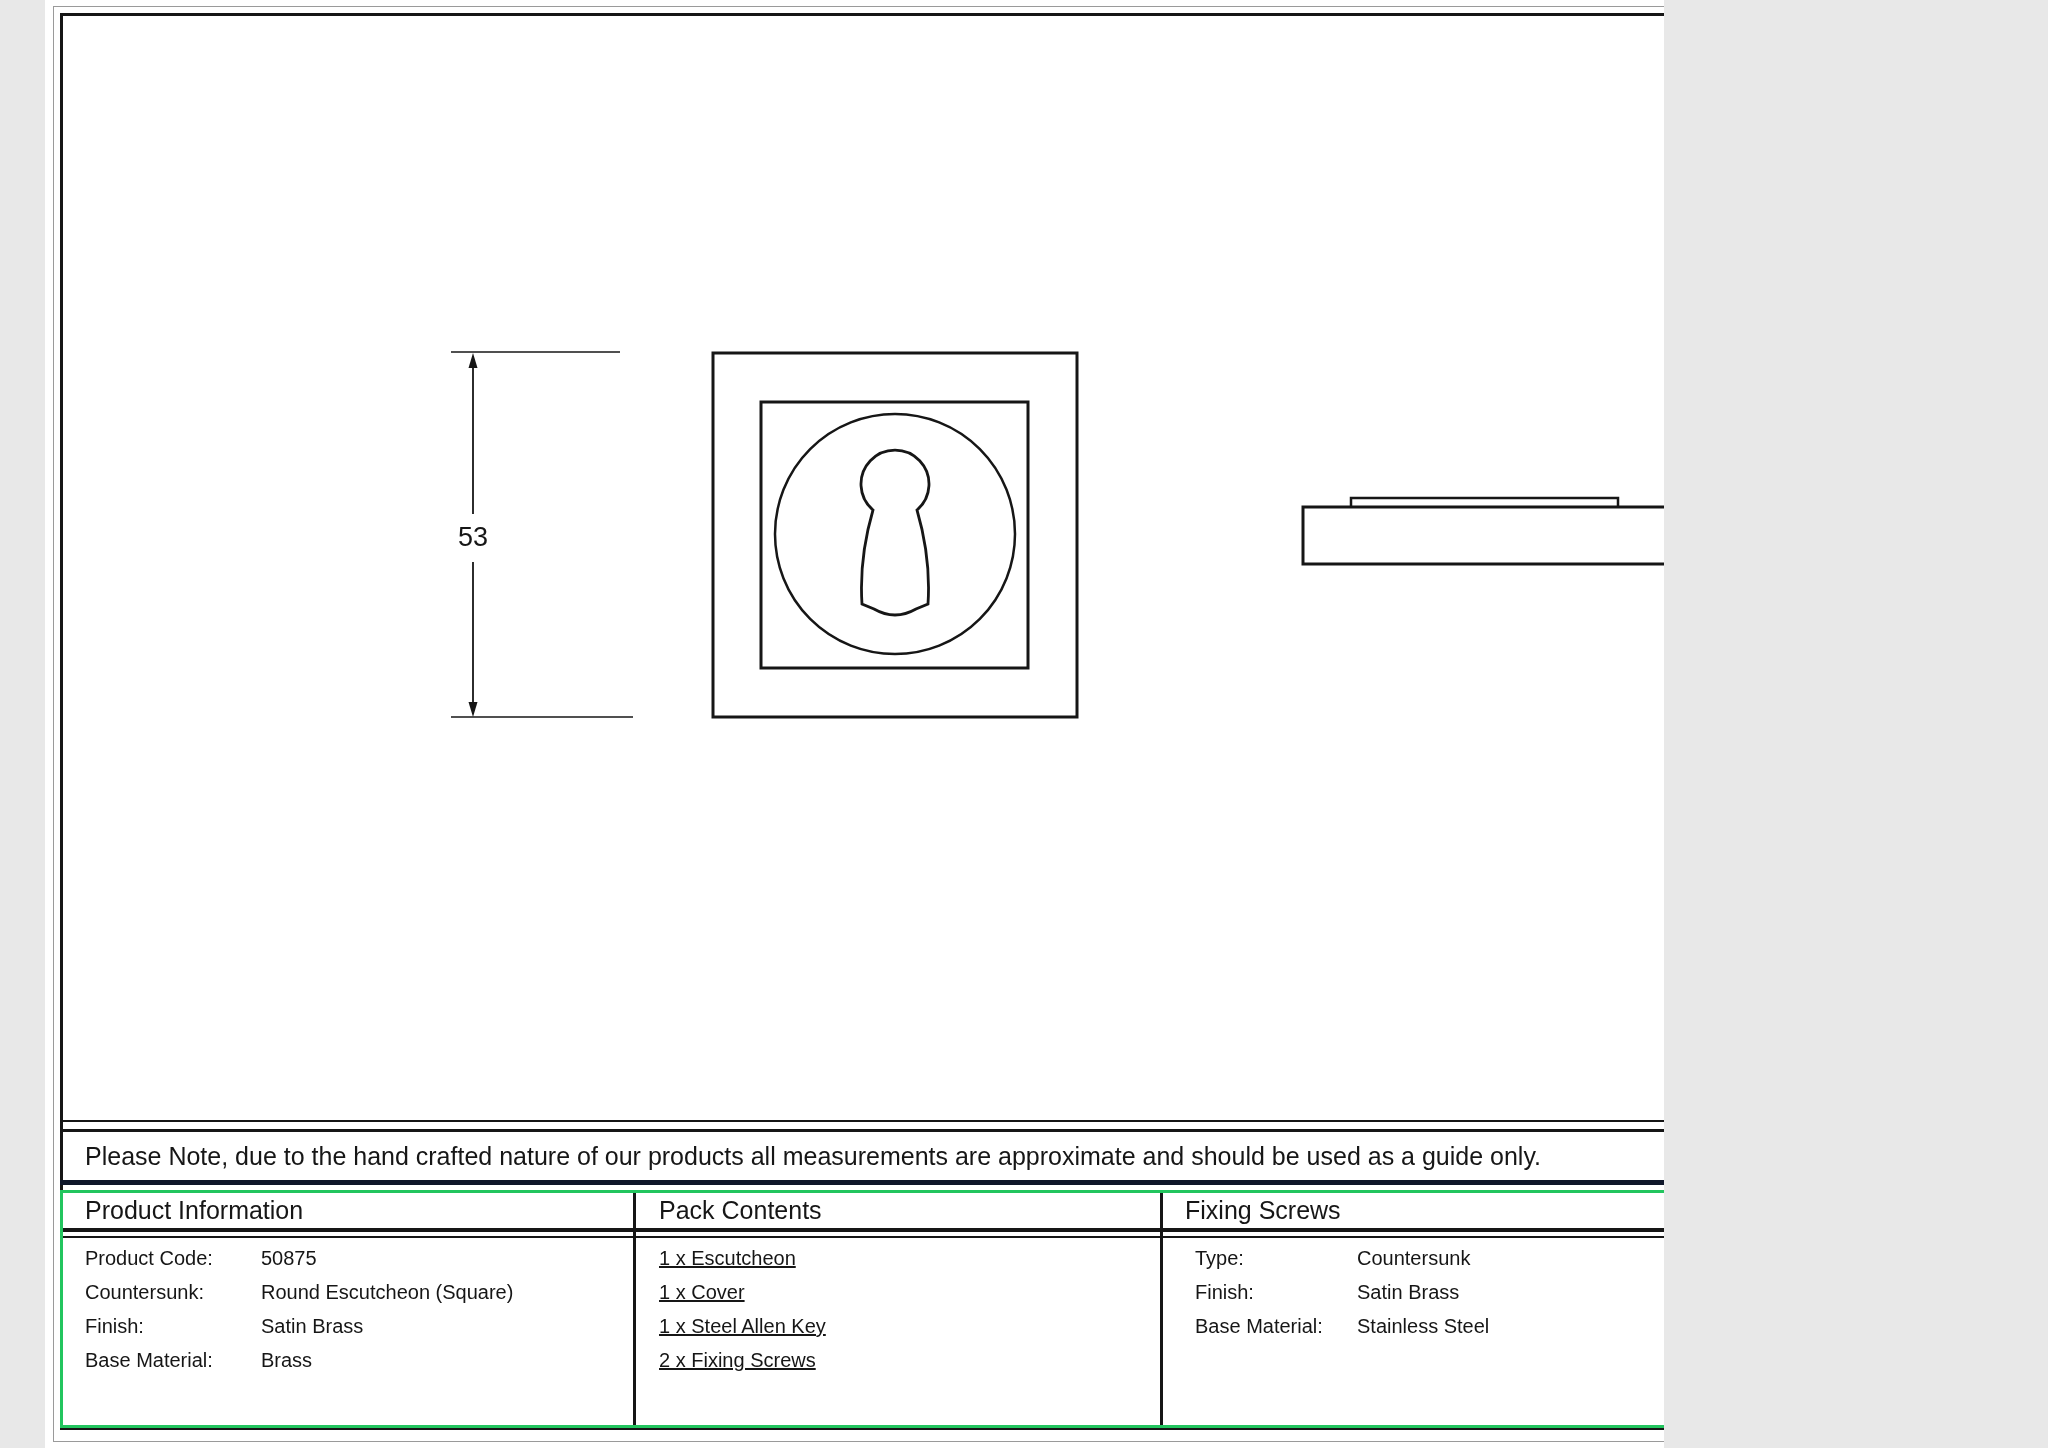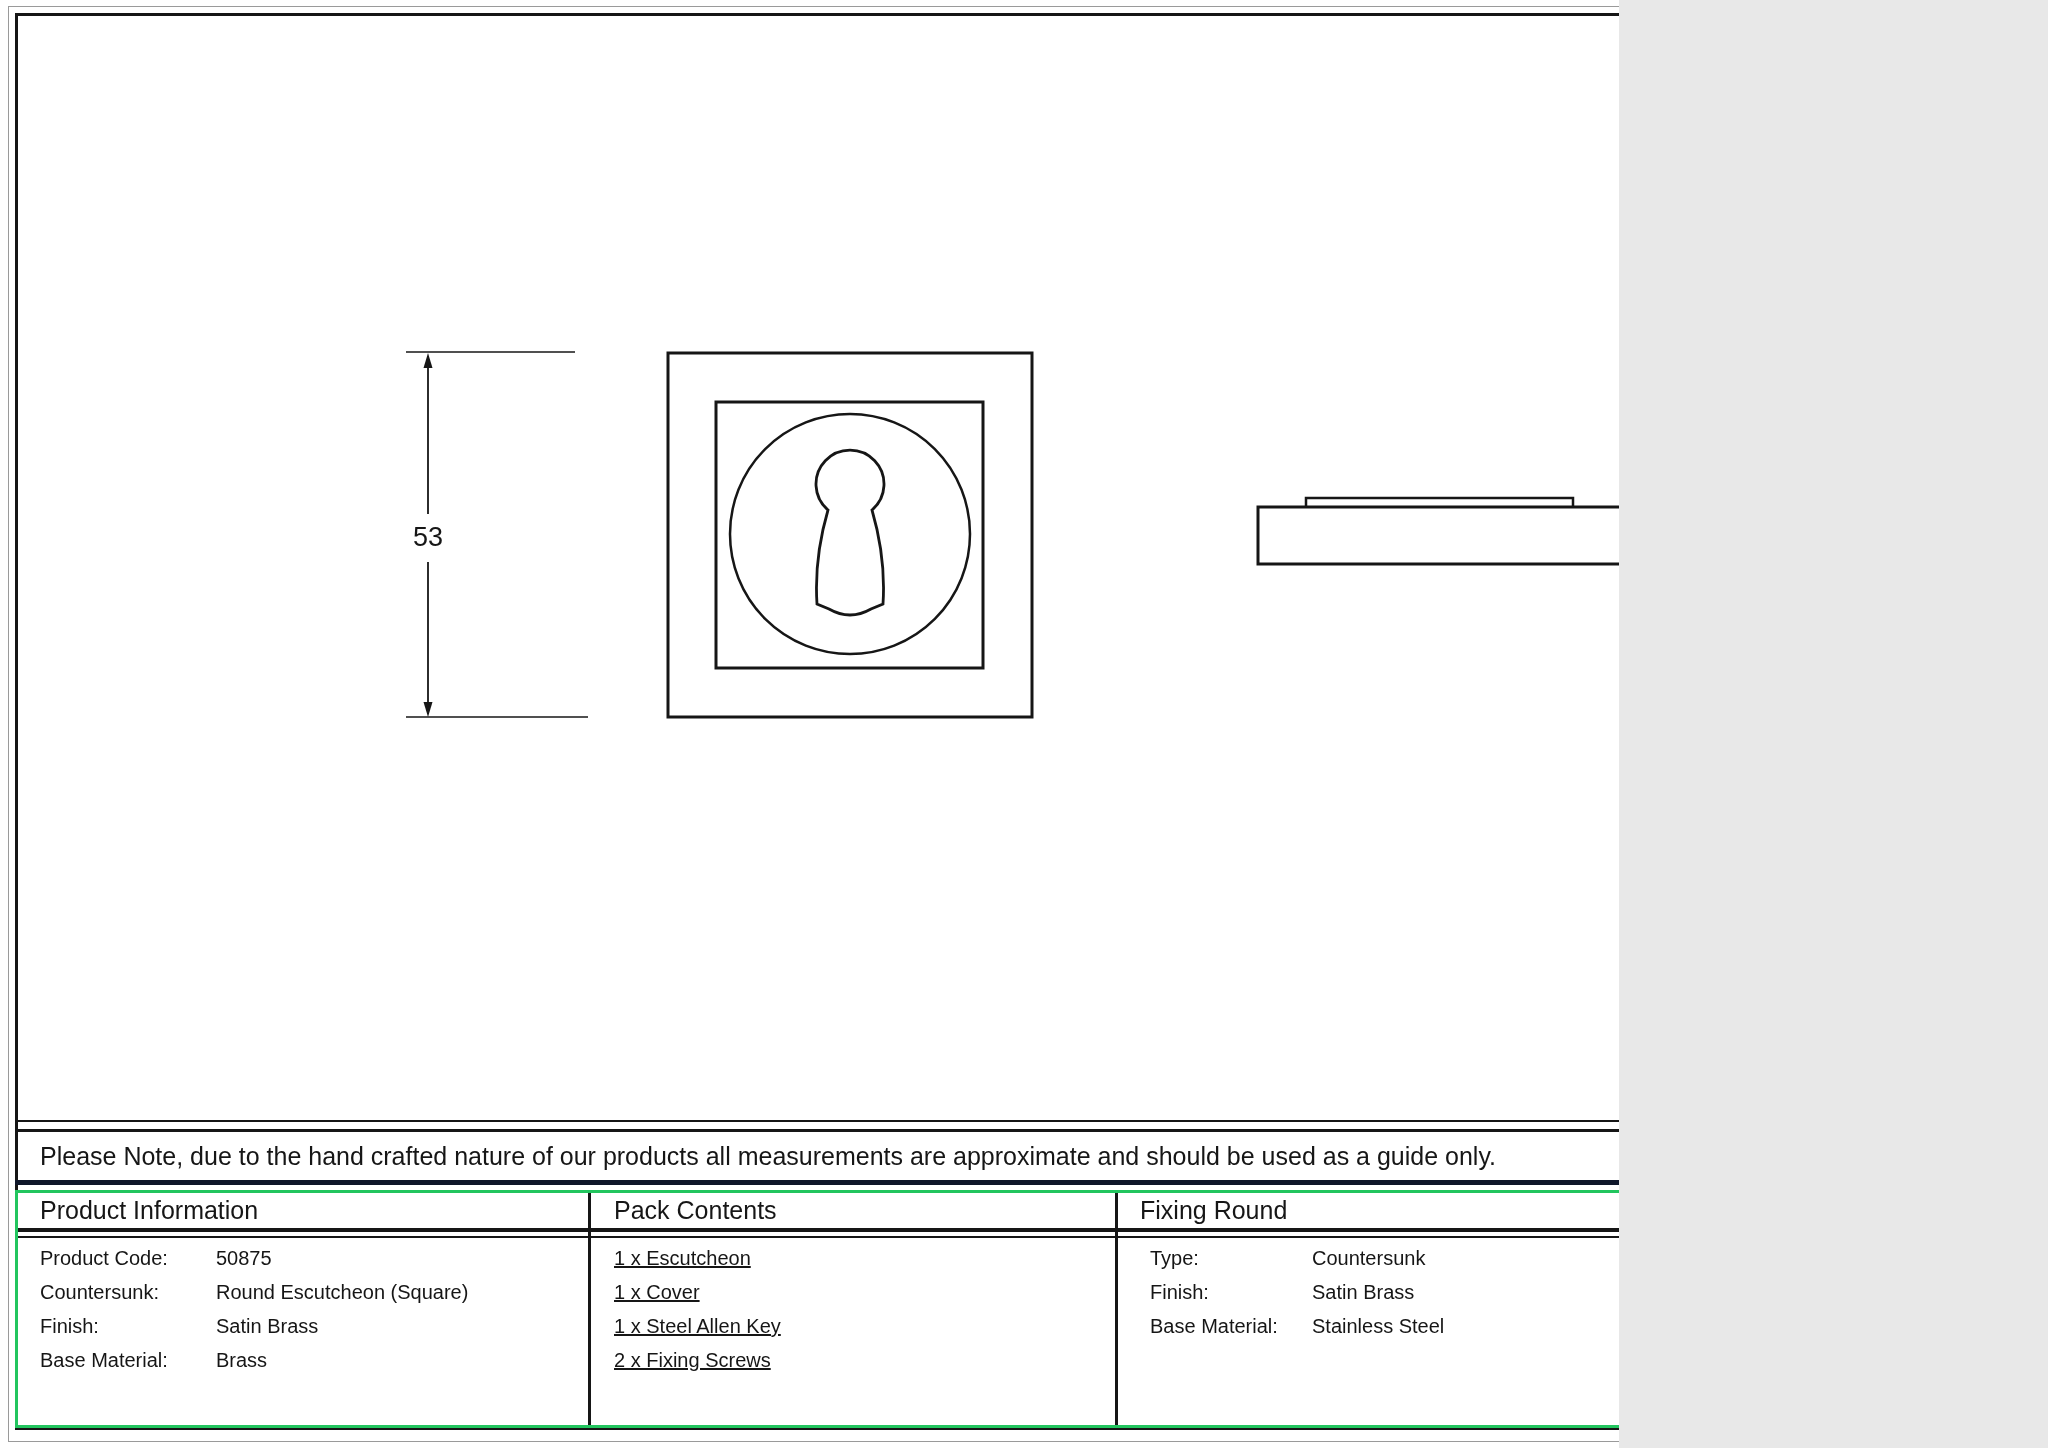--- a/index.html
+++ b/index.html
@@ -1,18 +1,18 @@
 <!DOCTYPE html>
 <html><head>
 <meta charset="utf-8">
 <style>
   html,body{margin:0;padding:0;background:#e8e8e8;}
   #page{
     position:relative;width:1619px;height:1448px;background:#ffffff;
-    font-family:"Liberation Sans",sans-serif;color:#161616;overflow:hidden;
+    font-family:"Liberation Sans",sans-serif;color:#161616;overflow:hidden;margin-left:45px;
   }
   .abs{position:absolute;}
   #outer-border{left:8px;top:6px;width:2032px;height:1436px;border:1px solid #9a9a9a;box-sizing:border-box;}
   #main-frame{left:15px;top:13px;width:2016px;height:1417px;border:3px solid #161616;box-sizing:border-box;}
   #drawing-divider{left:15px;top:1120px;width:2016px;height:2px;background:#161616;}
   #note-row{
     left:15px;top:1129px;width:2016px;height:56px;box-sizing:border-box;
     border-top:3px solid #161616;border-bottom:5px solid #0f172a;
     display:flex;align-items:center;padding-left:25px;font-size:25px;
   }
@@ -86,21 +86,21 @@
 
   <div class="abs" id="spec-table">
     <div class="vdiv" id="vdiv-1"></div>
     <div class="vdiv" id="vdiv-2"></div>
     <div class="vdiv" id="vdiv-3"></div>
     <div id="header-underline"></div>
     <div id="header-underline-thin"></div>
 
     <div class="th" id="th-product">Product Information</div>
     <div class="th" id="th-pack">Pack Contents</div>
-    <div class="th" id="th-fixing">Fixing Round</div>
+    <div class="th" id="th-fixing">Fixing Screws</div>
 
     <div class="cell" id="cell-product">
       <div class="trow">
         <span class="tlabel">Product Code:</span><span class="tvalue">50875</span>
       </div>
       <div class="trow">
         <span class="tlabel">Countersunk:</span><span class="tvalue">Round Escutcheon (Square)</span>
       </div>
       <div class="trow">
         <span class="tlabel">Finish:</span><span class="tvalue">Satin Brass</span>

